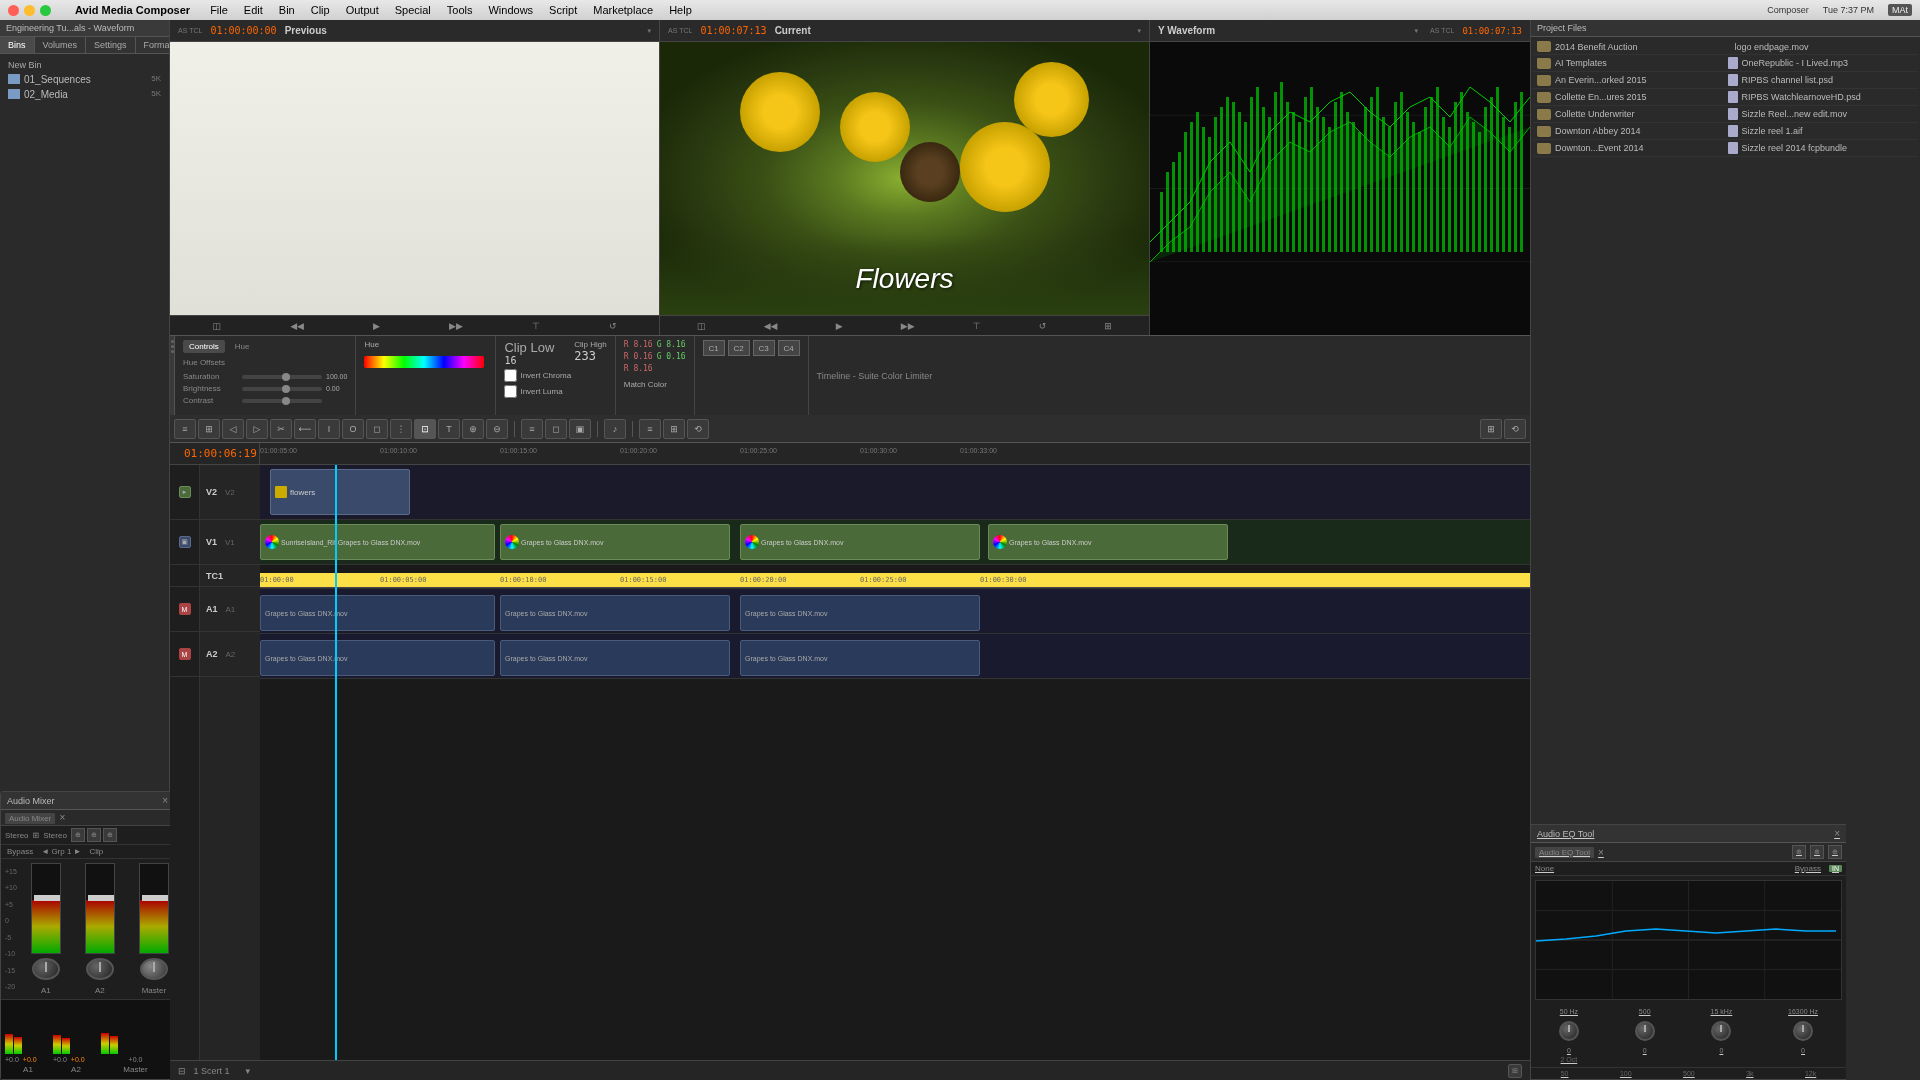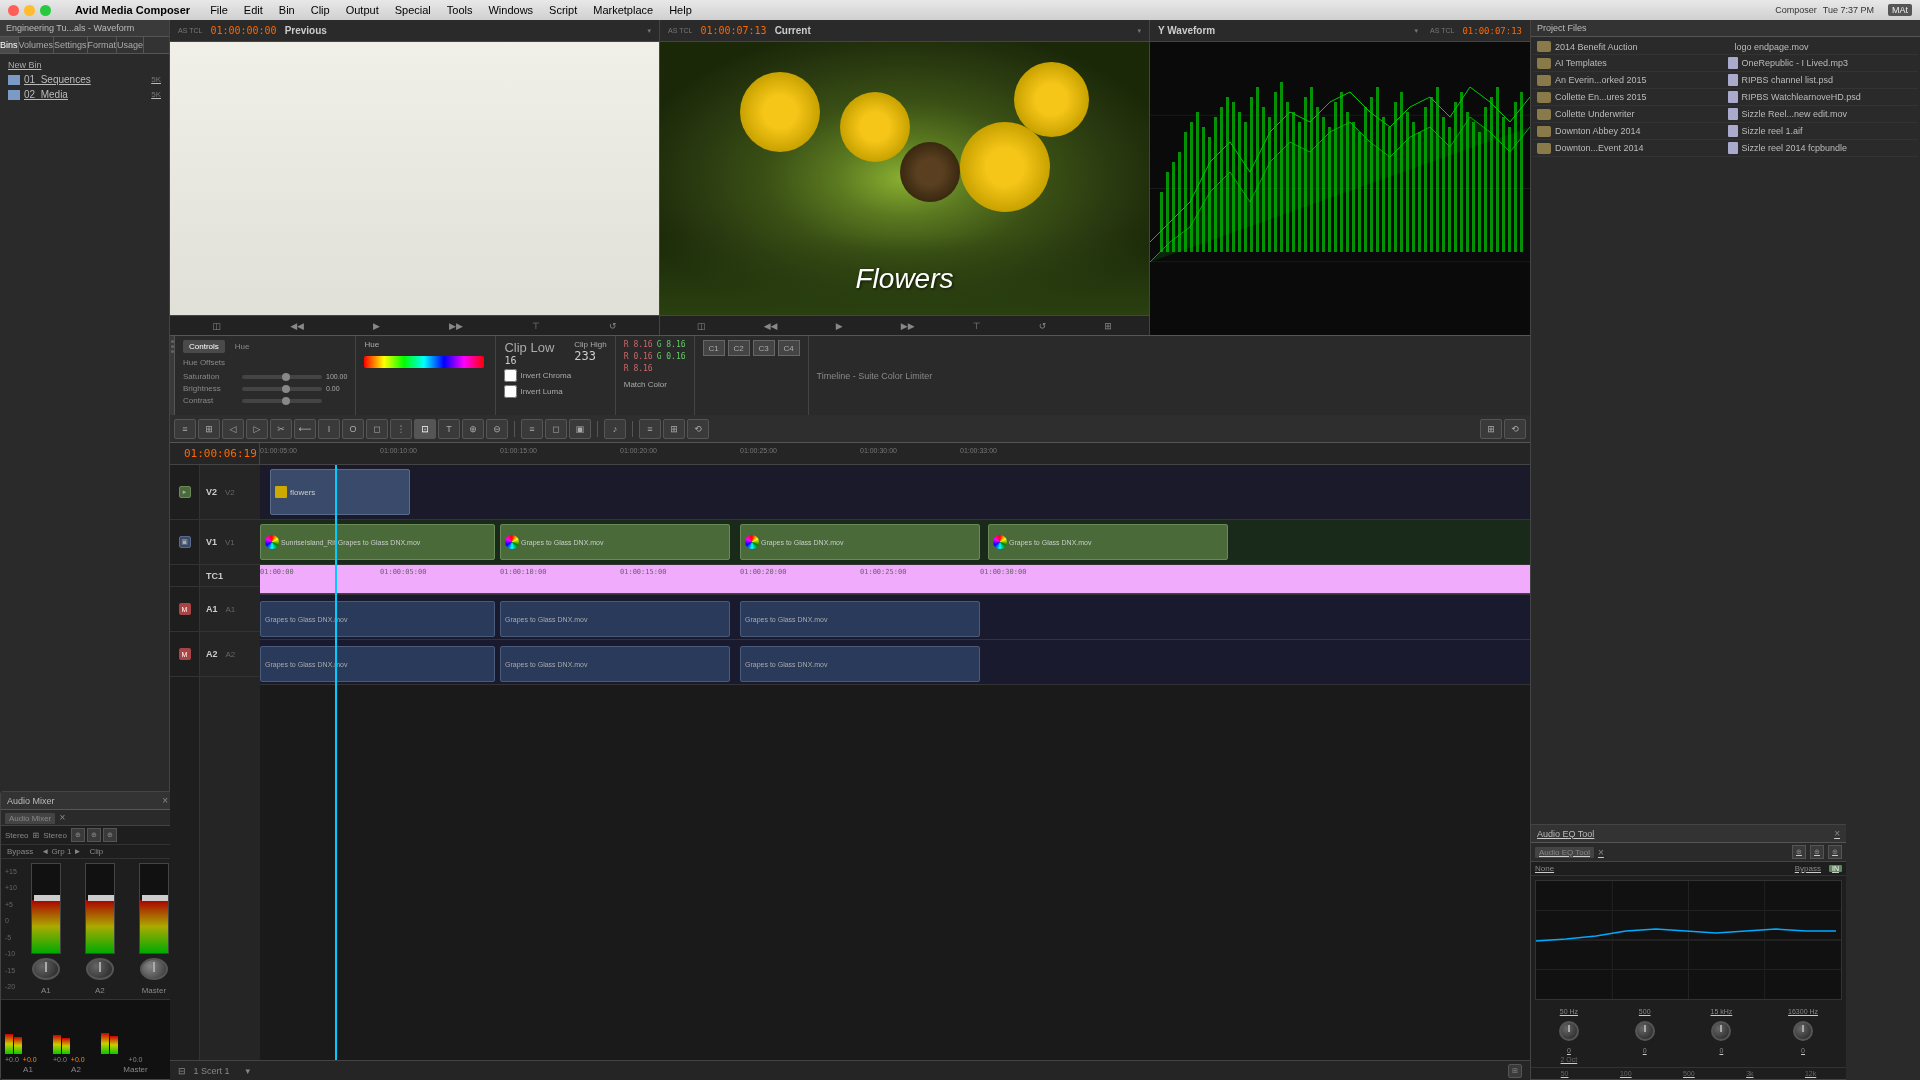--- a/index.html
+++ b/index.html
@@ -83,43 +83,41 @@
       border-bottom: 1px solid #555;
     }
 
     #bin-tabs {
       display: flex;
       background: #333;
       border-bottom: 1px solid #555;
       font-size: 9px;
     }
     .bin-tab {
-      padding: 3px 0;
+      padding: 3px 8px;
       cursor: pointer;
       color: #aaa;
       border-right: 1px solid #555;
     }
     .bin-tab.active {
       background: #4a4a4a;
       color: #fff;
     }
 
     #bin-content {
       flex: 1;
       padding: 4px;
       overflow-y: auto;
     }
     .bin-item {
       display: flex;
-      align-items: center;
       padding: 2px 4px;
       font-size: 10px;
       color: #bbb;
       cursor: pointer;
-      text-decoration: underline;
     }
     .bin-folder-icon {
       width: 12px;
       height: 10px;
       background: #7a9cc4;
       margin-right: 4px;
       font-size: 7px;
       display: inline-flex;
       align-items: center;
     }
@@ -640,21 +638,21 @@
   <span class="menu-item">Clip</span>
   <span class="menu-item">Output</span>
   <span class="menu-item">Special</span>
   <span class="menu-item">Tools</span>
   <span class="menu-item">Windows</span>
   <span class="menu-item">Script</span>
   <span class="menu-item">Marketplace</span>
   <span class="menu-item">Help</span>
   <div class="menu-right-icons" style="margin-left:auto;">
     <span>Composer</span>
-    <span style="">Tue 7:37 PM</span>
+    <span style="margin-left:8px;">Tue 7:37 PM</span>
     <span style="margin-left:8px; background:#555; color:#eee; padding:1px 4px; border-radius:2px; font-size:9px;">MAt</span>
   </div>
 </div>
 
 <div id="main-layout">
 
   <div id="left-panel">
     <div id="bin-header">
       <span>Engineering Tu...als - Waveform</span>
     </div>
@@ -1141,21 +1139,21 @@
               <div class="clip video" style="left:480px; width:240px;">
                 <div class="clip-colorbox"></div>
                 <span style="font-size:7px; margin-left:2px;">Grapes to Glass DNX.mov</span>
               </div>
               <div class="clip video" style="left:728px; width:240px;">
                 <div class="clip-colorbox"></div>
                 <span style="font-size:7px; margin-left:2px;">Grapes to Glass DNX.mov</span>
               </div>
             </div>
 
-            <div style="height:30px; border-bottom:1px solid #333; background:#f0abfc; position:relative;">
+            <div style="height:16px; border-bottom:1px solid #333; background:#fde047; position:relative;margin-top:8px;">
               <div style="position:absolute; bottom:0; left:0; right:0; height:1px; background:#444;"></div>
               <span style="position:absolute; left:0; top:3px; font-size:7px; color:#666; font-family:monospace;">01:00:00</span>
               <span style="position:absolute; left:120px; top:3px; font-size:7px; color:#666; font-family:monospace;">01:00:05:00</span>
               <span style="position:absolute; left:240px; top:3px; font-size:7px; color:#666; font-family:monospace;">01:00:10:00</span>
               <span style="position:absolute; left:360px; top:3px; font-size:7px; color:#666; font-family:monospace;">01:00:15:00</span>
               <span style="position:absolute; left:480px; top:3px; font-size:7px; color:#666; font-family:monospace;">01:00:20:00</span>
               <span style="position:absolute; left:600px; top:3px; font-size:7px; color:#666; font-family:monospace;">01:00:25:00</span>
               <span style="position:absolute; left:720px; top:3px; font-size:7px; color:#666; font-family:monospace;">01:00:30:00</span>
             </div>
 

